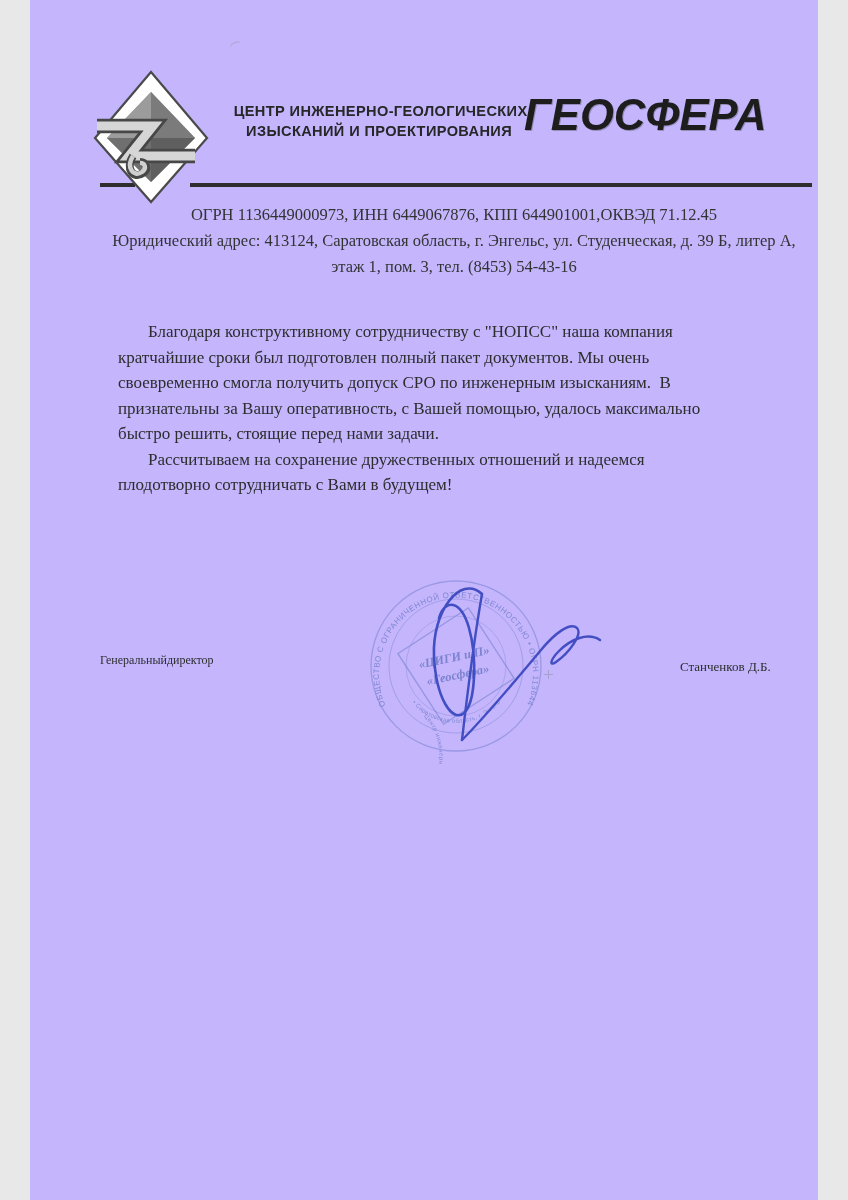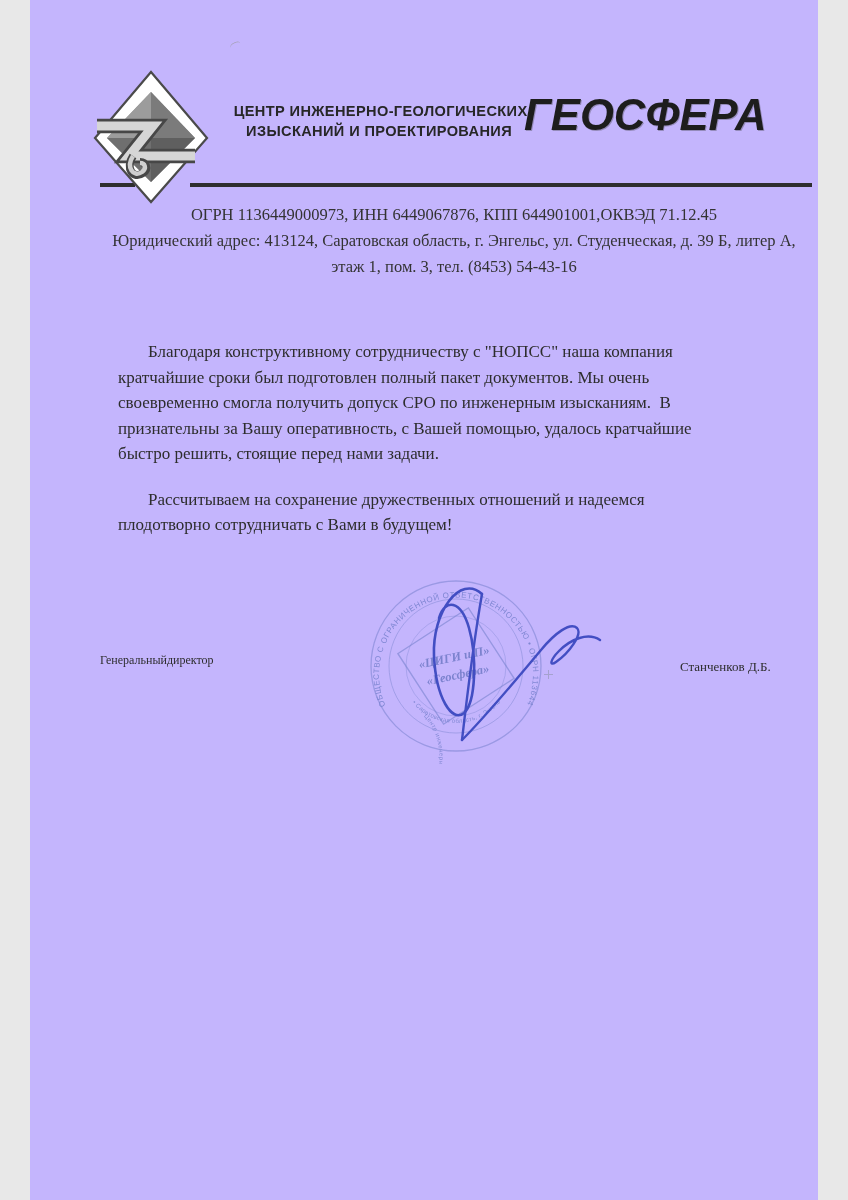--- a/index.html
+++ b/index.html
@@ -30,21 +30,21 @@
   .requisites{
     position:absolute;left:0;top:202px;width:848px;text-align:center;
     font-size:16.5px;line-height:26px;color:#333333;
   }
   
   .body-text{
     position:absolute;left:88px;top:319px;width:648px;
     font-size:17px;line-height:25.5px;color:#2d2d2d;
   }
   .body-line{white-space:pre;}
-  .indent{padding-left:30px;margin-top:20px;}
+  .indent{padding-left:30px;}
   
   .sig-block{
     position:absolute;left:70px;top:647px;
     font-size:12px;line-height:26px;color:#2d2d2d;
   }
   .sig-name{
     position:absolute;left:650px;top:659px;
     font-size:13px;color:#2d2d2d;white-space:nowrap;
   }
   
@@ -101,21 +101,21 @@
   <div class="requisites">
     <div>ОГРН 1136449000973, ИНН 6449067876, КПП 644901001,ОКВЭД 71.12.45</div>
     <div>Юридический адрес: 413124, Саратовская область, г. Энгельс, ул. Студенческая, д. 39 Б, литер А,</div>
     <div>этаж 1, пом. 3, тел. (8453) 54-43-16</div>
   </div>
 
   <div class="body-text">
     <div class="body-line indent">Благодаря конструктивному сотрудничеству с "НОПСС" наша компания</div>
     <div class="body-line">кратчайшие сроки был подготовлен полный пакет документов. Мы очень</div>
     <div class="body-line">своевременно смогла получить допуск СРО по инженерным изысканиям.  В</div>
-    <div class="body-line">признательны за Вашу оперативность, с Вашей помощью, удалось кратчайшие</div>
+    <div class="body-line">признательны за Вашу оперативность, с Вашей помощью, удалось максимально</div>
     <div class="body-line">быстро решить, стоящие перед нами задачи.</div>
     <div class="body-line indent">Рассчитываем на сохранение дружественных отношений и надеемся</div>
     <div class="body-line">плодотворно сотрудничать с Вами в будущем!</div>
   </div>
 
   <div class="sig-block">
     <div>Генеральныйдиректор</div>
   </div>
   <div class="sig-name">Станченков Д.Б.</div>
 

